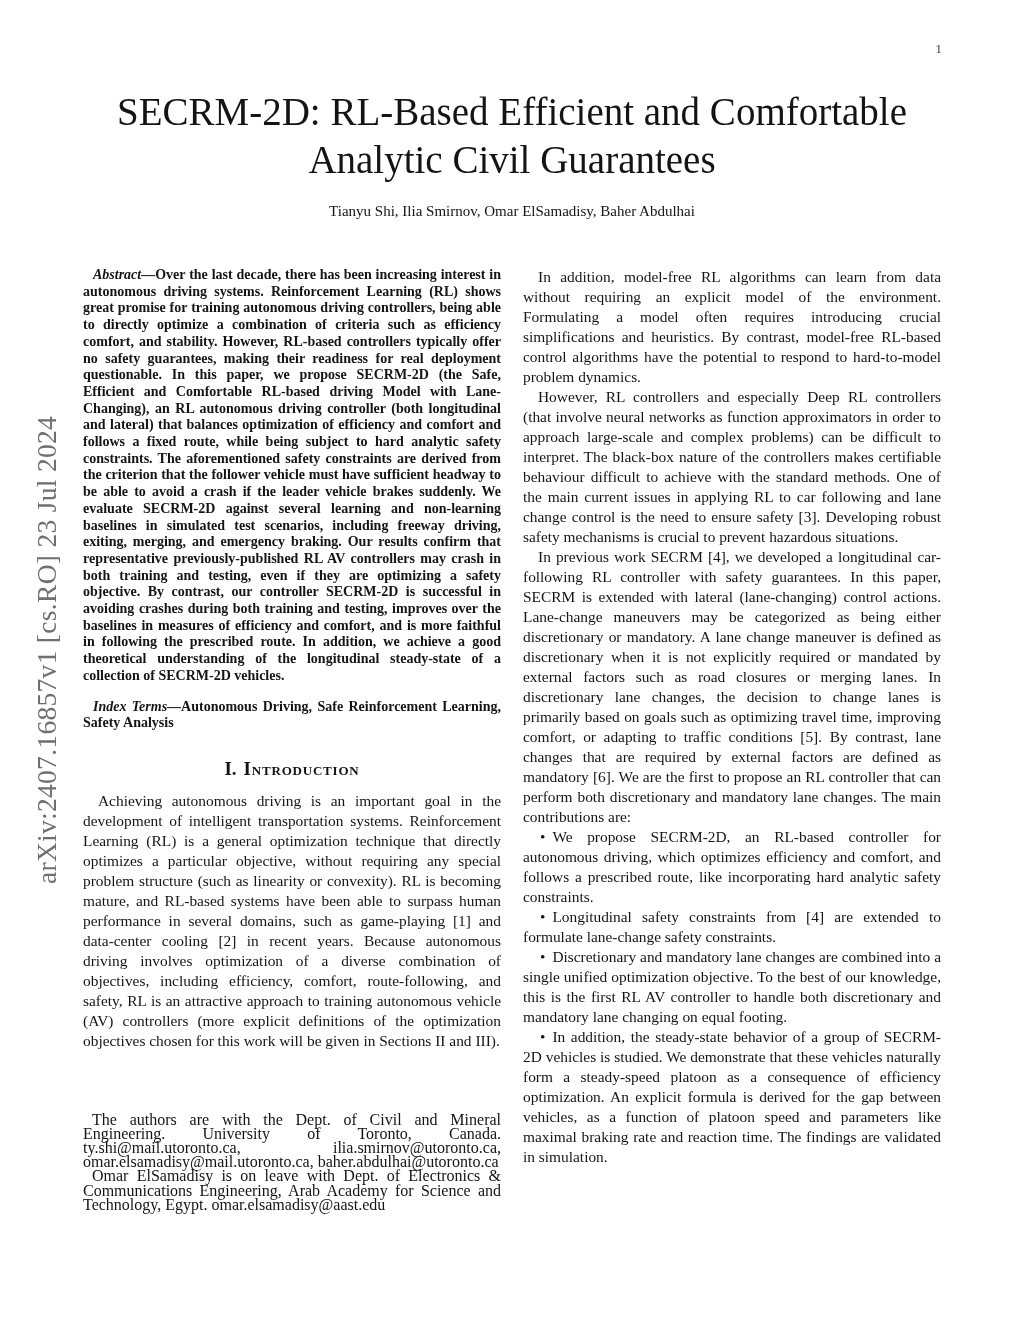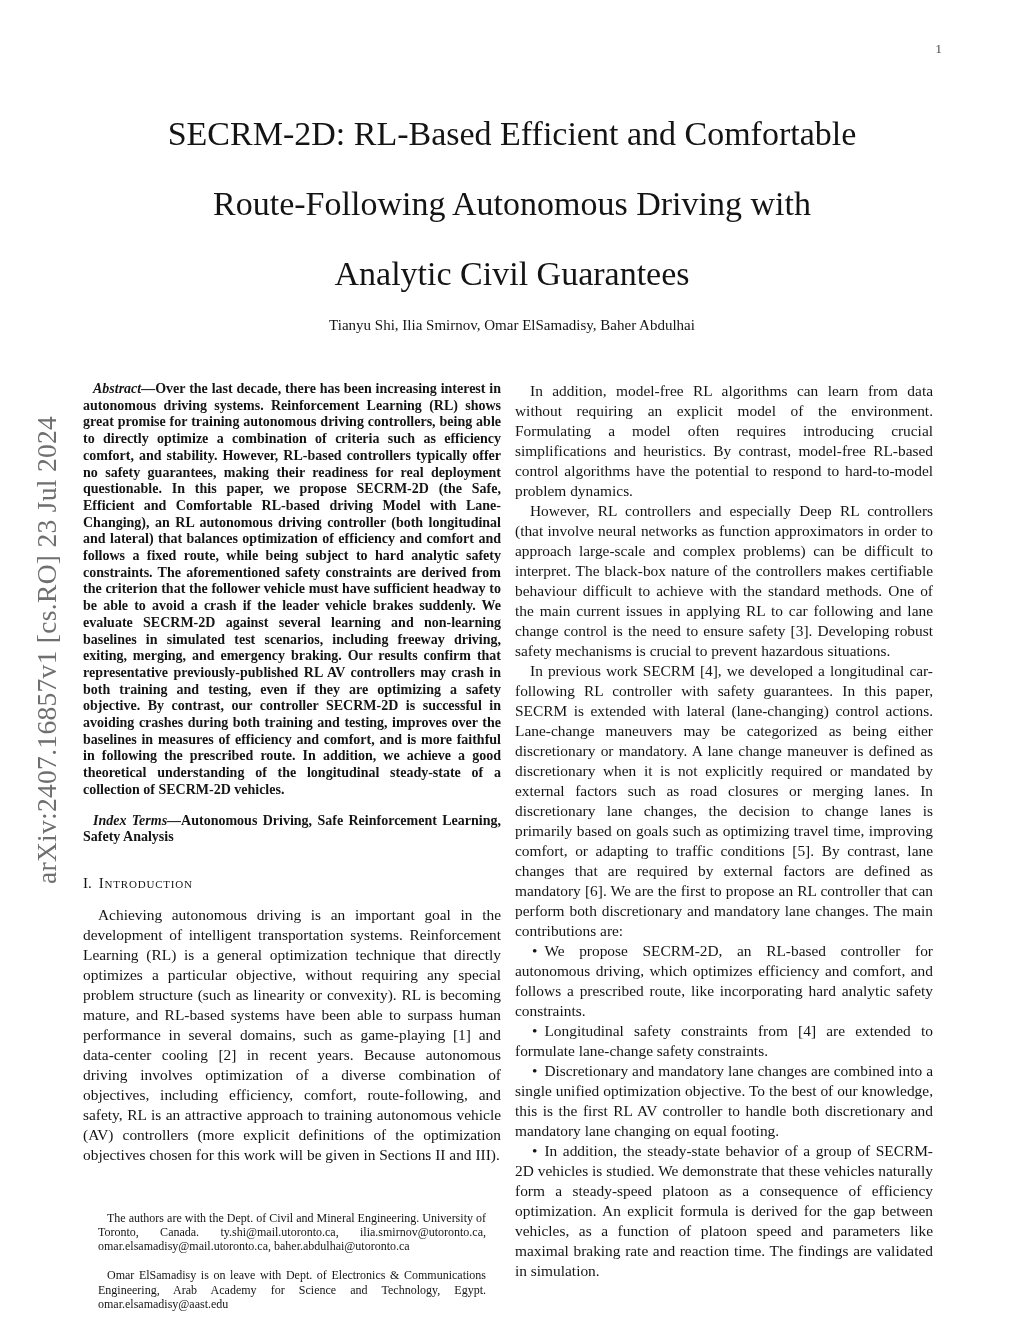--- a/index.html
+++ b/index.html
@@ -26,34 +26,33 @@
     transform: translate(-50%, -50%) rotate(-90deg);
     transform-origin: center;
     white-space: nowrap;
     font-size: 27.5px;
     color: #6f6f6f;
     letter-spacing: 0.3px;
   }
   header { padding-top: 88px; text-align: center; }
   .title-line {
     display: block;
-    font-size: 34px;
+    font-size: 39px;
     line-height: 48px;
     font-weight: normal;
-    margin-top: 22px;
   }
   h1 { margin: 0; font-weight: normal; }
   .authors {
     margin-top: 16px;
     font-size: 15px;
     line-height: 22px;
   }
   .columns {
     display: flex;
-    gap: 14px;
+    gap: 22px;
     padding: 0 83px;
     margin-top: 45px;
   }
   .col {
     width: 418px;
     font-size: 15.4px;
     line-height: 20px;
     text-align: justify;
     hyphens: auto;
     -webkit-hyphens: auto;
@@ -62,58 +61,58 @@
   .abstract, .index-terms {
     font-weight: bold;
     font-size: 14px;
     line-height: 16.7px;
     margin: 0;
     text-indent: 10px;
   }
   .index-terms { margin-top: 14px; }
   .lead-label { font-style: italic; }
   .section-heading {
-    font-weight: normal;
-    font-size: 15px;
+    font-weight: bold;
+    font-size: 19px;
     line-height: 20px;
+    text-align: center;
     margin: 27px 0 12px 0;
     text-indent: 0;
   }
   .section-heading .sc {
     font-variant: small-caps;
     margin-left: 7px;
     letter-spacing: 0.8px;
   }
   .body-par { margin: 0; text-indent: 15px; }
   .bullet-par { margin: 0; text-indent: 17px; }
   .bullet-dot { margin-right: 7px; }
   .footnotes { margin-top: auto; }
   .footnote {
-    margin: 15px;
-    font-size: 12px;
+    margin: 0;
+    font-size: 16px;
     line-height: 14.2px;
     text-indent: 9px;
     text-align: justify;
   }
 </style>
 </head>
 <body>
 
 <div class="page">
 
   <div class="arxiv-stamp">arXiv:2407.16857v1  [cs.RO]  23 Jul 2024</div>
 
   <div class="page-number">1</div>
 
   <header>
     <h1>
 
         <span class="title-line">SECRM-2D: RL-Based Efficient and Comfortable</span>
 
-        <span class="title-line">Route-Following Autonomous Driving with</span>
 
         <span class="title-line">Analytic Civil Guarantees</span>
       </h1>
     <div class="authors">Tianyu Shi, Ilia Smirnov, Omar ElSamadisy, Baher Abdulhai</div>
   </header>
 
   <main class="columns">
 
     <section class="col col-left">
       <p class="abstract">

